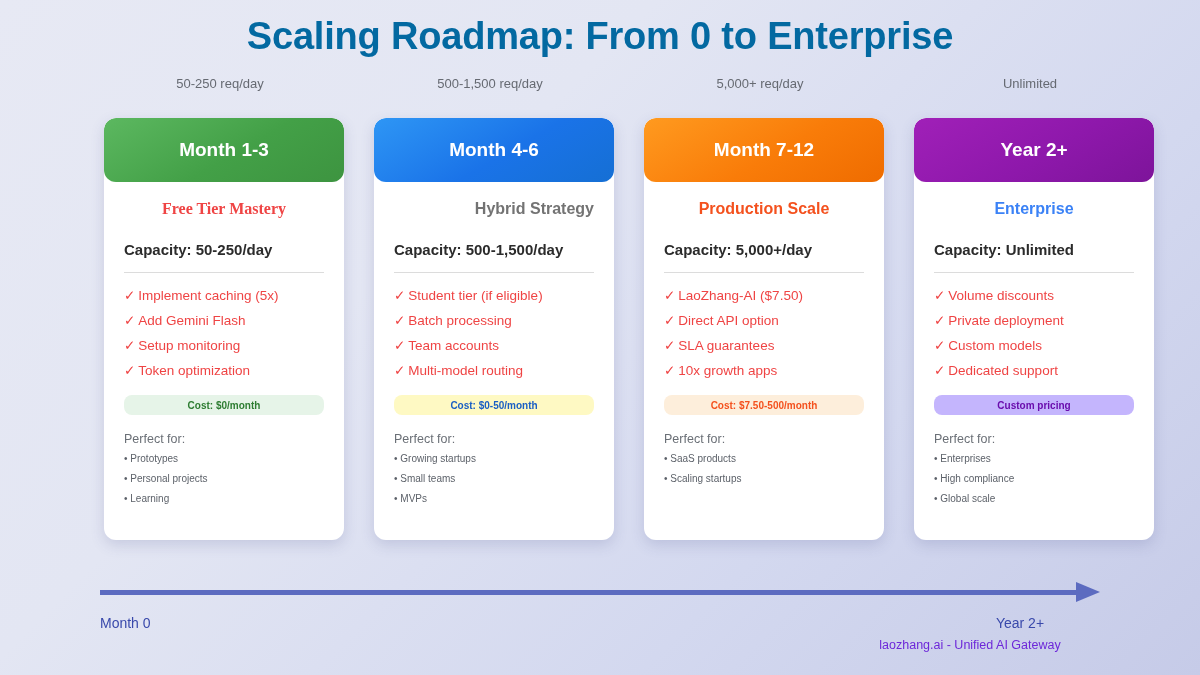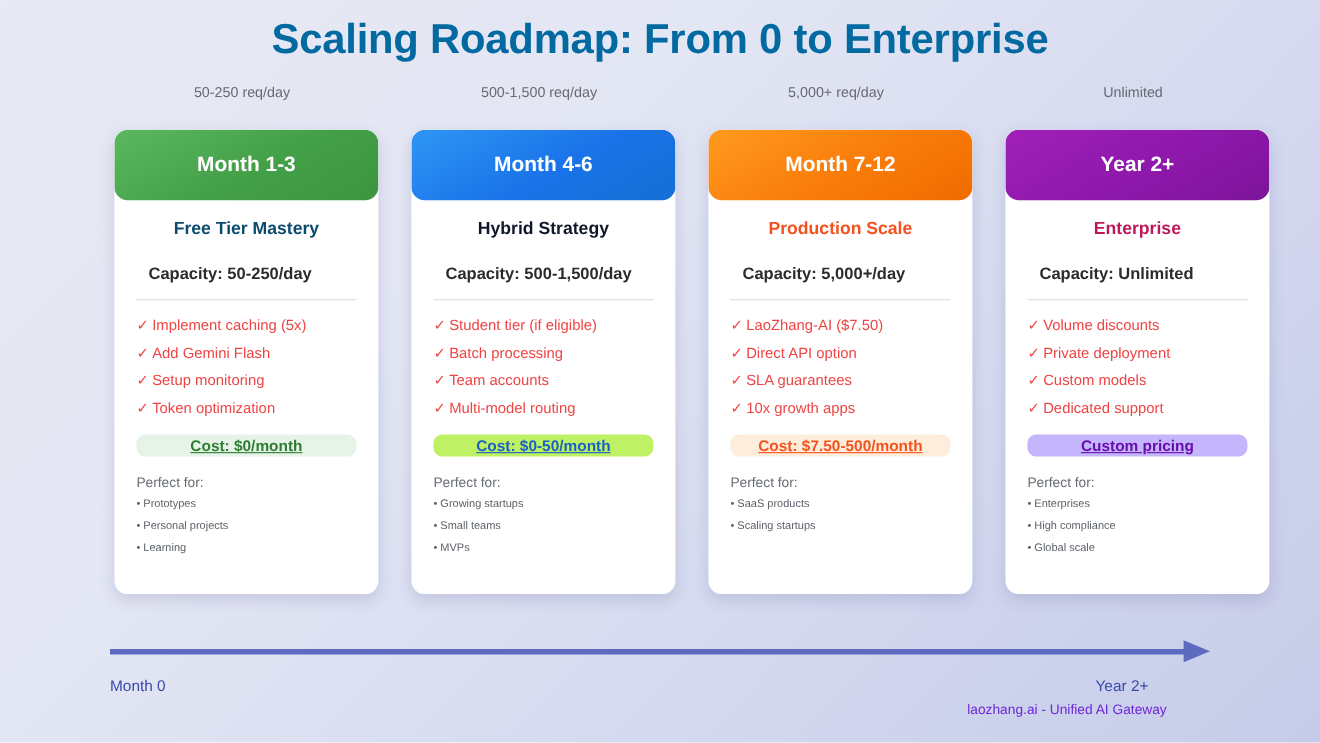--- a/index.html
+++ b/index.html
@@ -89,31 +89,30 @@
     display: flex;
     flex-direction: column;
   }
 
   .subtitle {
     text-align: center;
     font-size: 16px;
     font-weight: bold;
     margin-top: 18px;
   }
-  .st-green  { color: #0c4a6e; }
-  .st-blue   { color: #0f172a; }
+  .st-green  { color: #ef4444; font-family: Liberation Serif, serif; }
+  .st-blue   { color: #737373; text-align: right; }
   .st-orange { color: #f4511e; }
-  .st-purple { color: #be185d; }
+  .st-purple { color: #3b82f6; }
 
   .capacity {
     font-size: 15px;
     font-weight: bold;
     color: #2b2b2b;
     margin-top: 23px;
-    margin-left: 11px;
   }
 
   .divider {
     height: 1px;
     background: #dcdcdc;
     margin-top: 14px;
   }
 
   .features {
     margin-top: 10px;
@@ -126,26 +125,25 @@
   }
   .check { margin-right: 3px; }
 
   .cost {
     margin-top: 12px;
     height: 20px;
     border-radius: 8px;
     display: flex;
     align-items: center;
     justify-content: center;
-    font-size: 14px;
-    font-weight: bold;
-    text-decoration: underline;
+    font-size: 10px;
+    font-weight: bold;
   }
   .cost-green  { background: #e6f4e8; color: #2e7d32; }
-  .cost-blue   { background: #bef264; color: #1a5fc4; }
+  .cost-blue   { background: #fef9c3; color: #1a5fc4; }
   .cost-orange { background: #fdeedb; color: #f4511e; }
   .cost-purple { background: #c4b5fd; color: #6a0dad; }
 
   .perfect-label {
     font-size: 12.5px;
     color: #6a6f76;
     margin-top: 14px;
     line-height: 20px;
   }
   .perfect-item {

